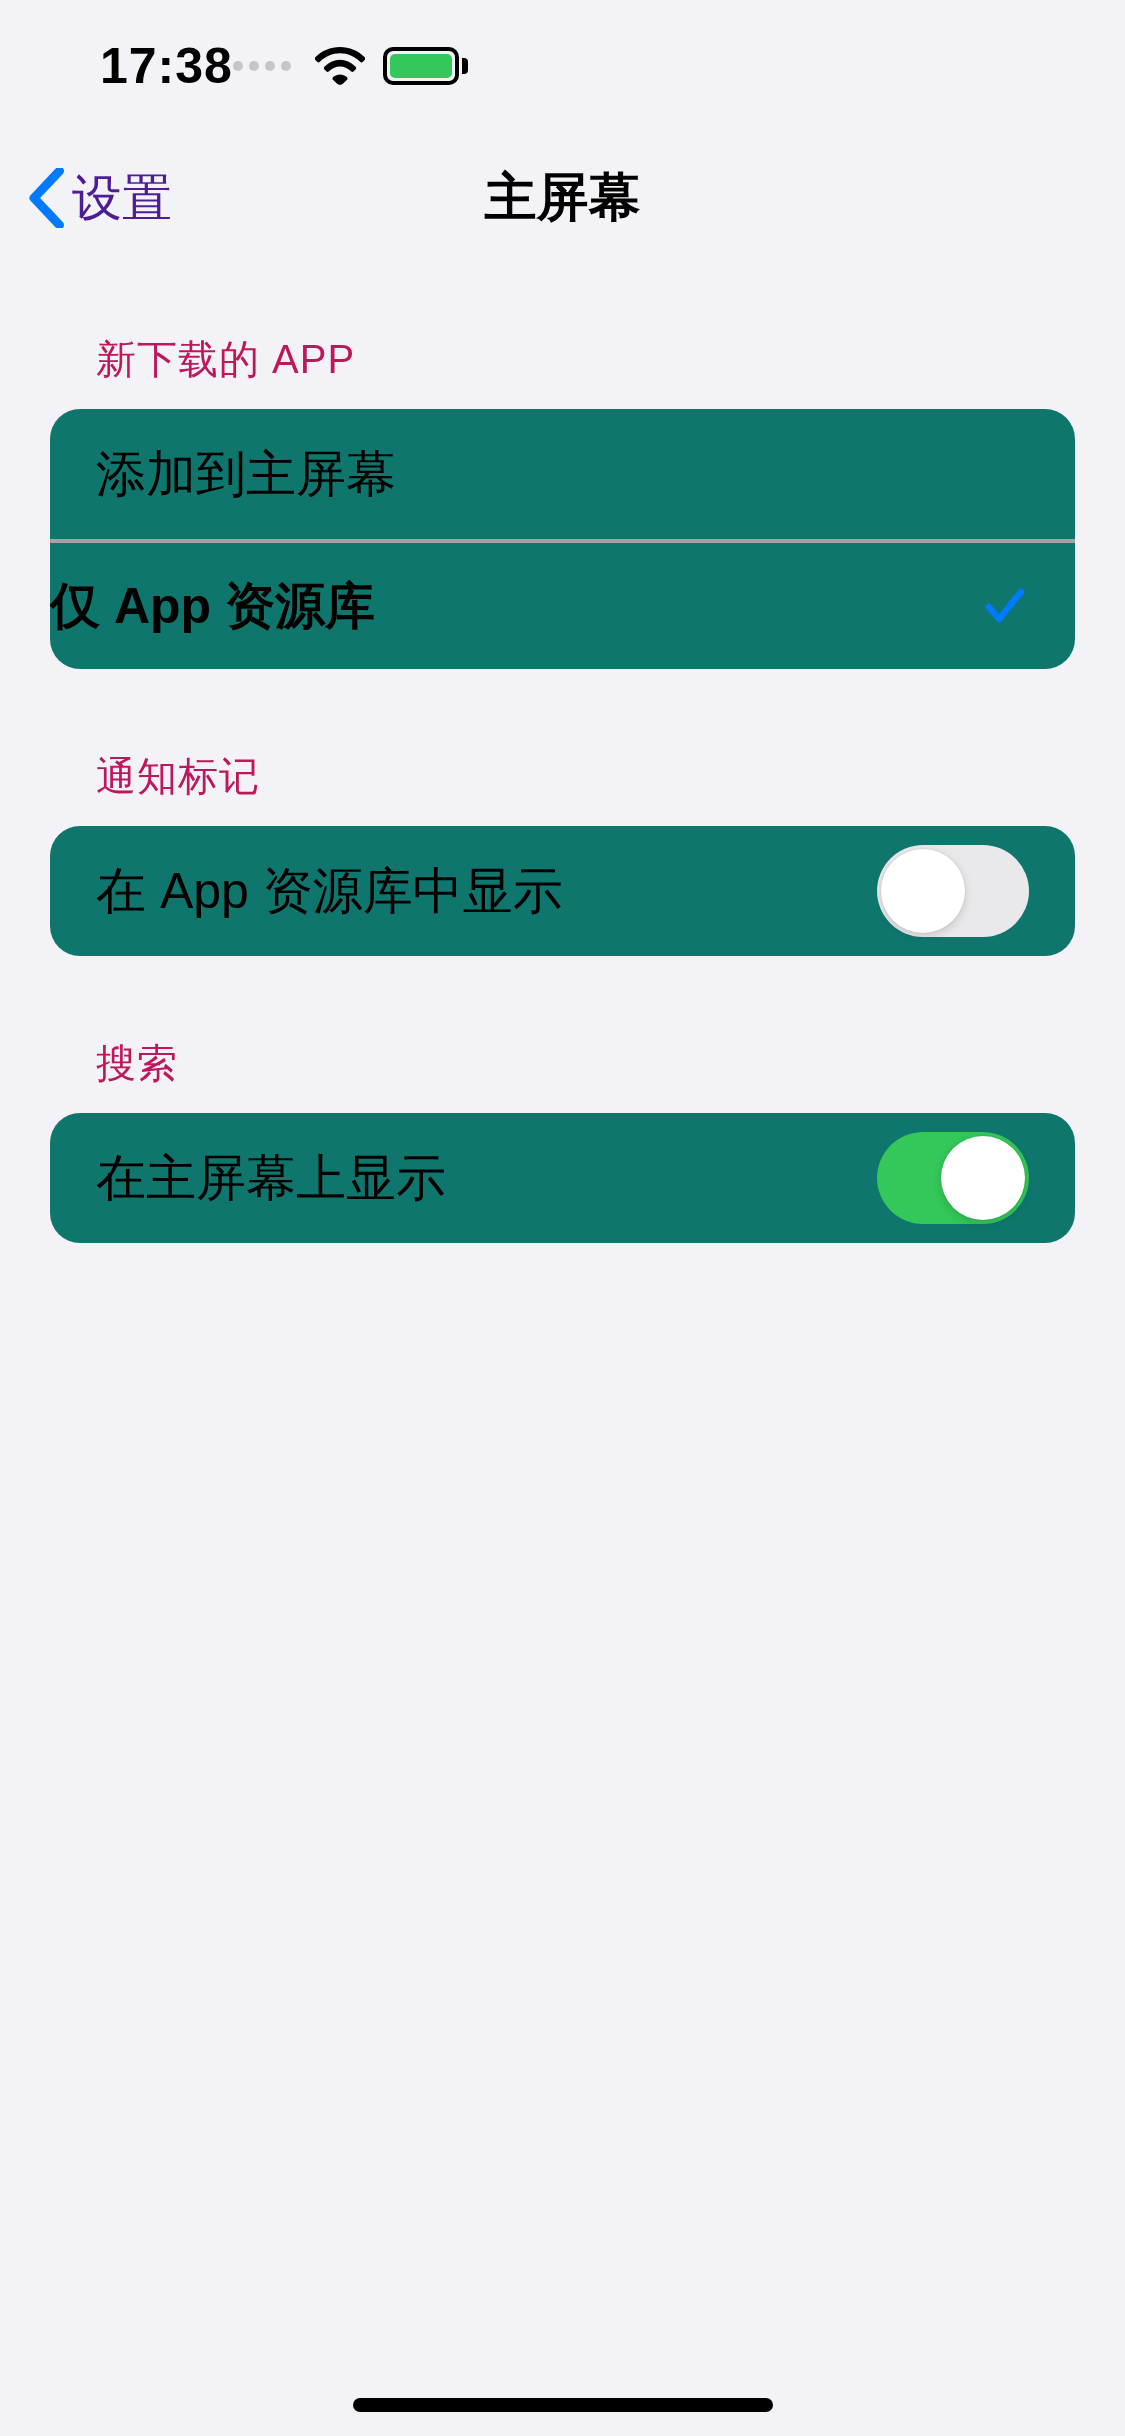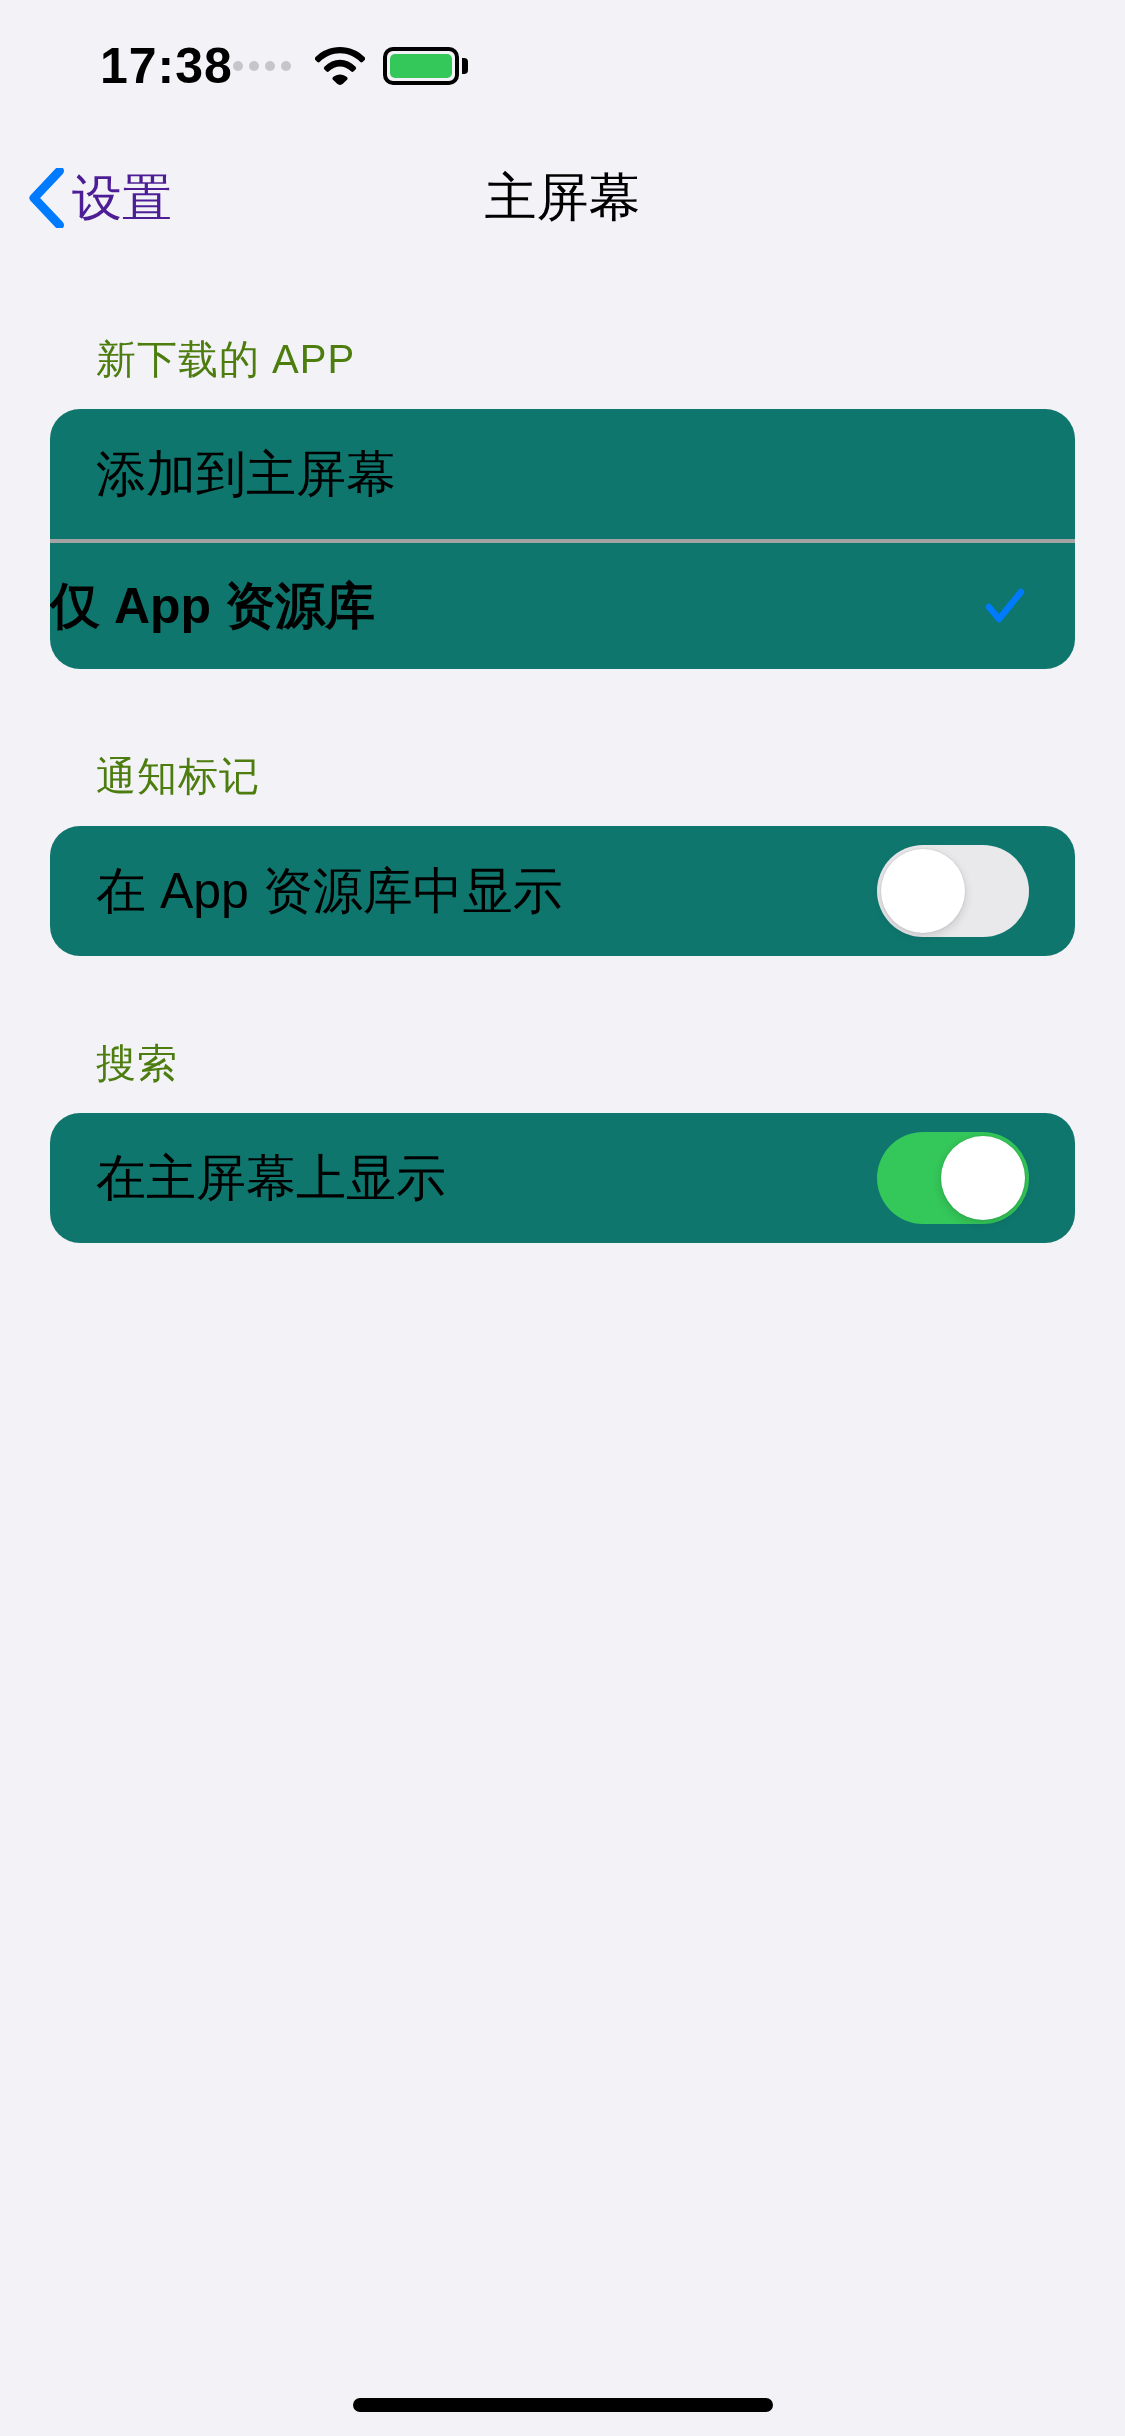--- a/index.html
+++ b/index.html
@@ -69,28 +69,28 @@
       padding-left: 28px;
       color: #4c1d95;
       font-size: 50px;
     }
     .back-button svg { width: 36px; height: 60px; }
     .nav-title {
       position: absolute;
       left: 50%; top: 50%;
       transform: translate(-50%, -50%);
       font-size: 52px;
-      font-weight: 400;
+      font-weight: 700;
     }
     
     .content { padding: 0 50px; }
     .section { margin-top: 80px; }
     .section:first-child { margin-top: 68px; }
     .section-header {
-      color: #4d7c0f;
+      color: #be185d;
       font-size: 40px;
       padding: 0 46px 22px;
       letter-spacing: 1px;
     }
     .group {
       background: #0f766e;
       border-radius: 30px;
       overflow: hidden;
     }
     .row {

